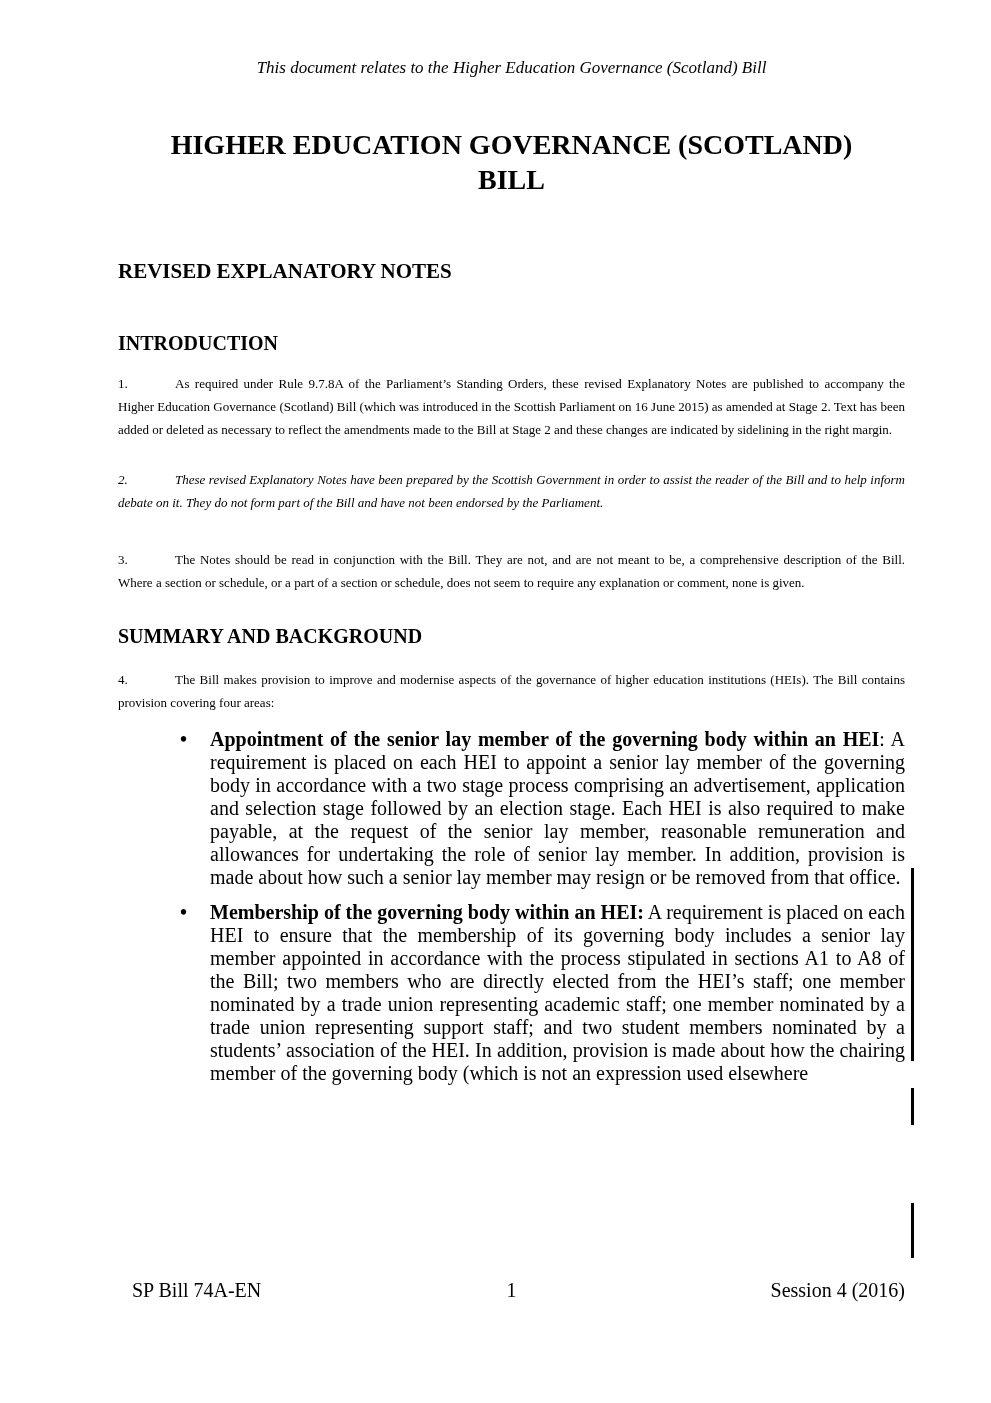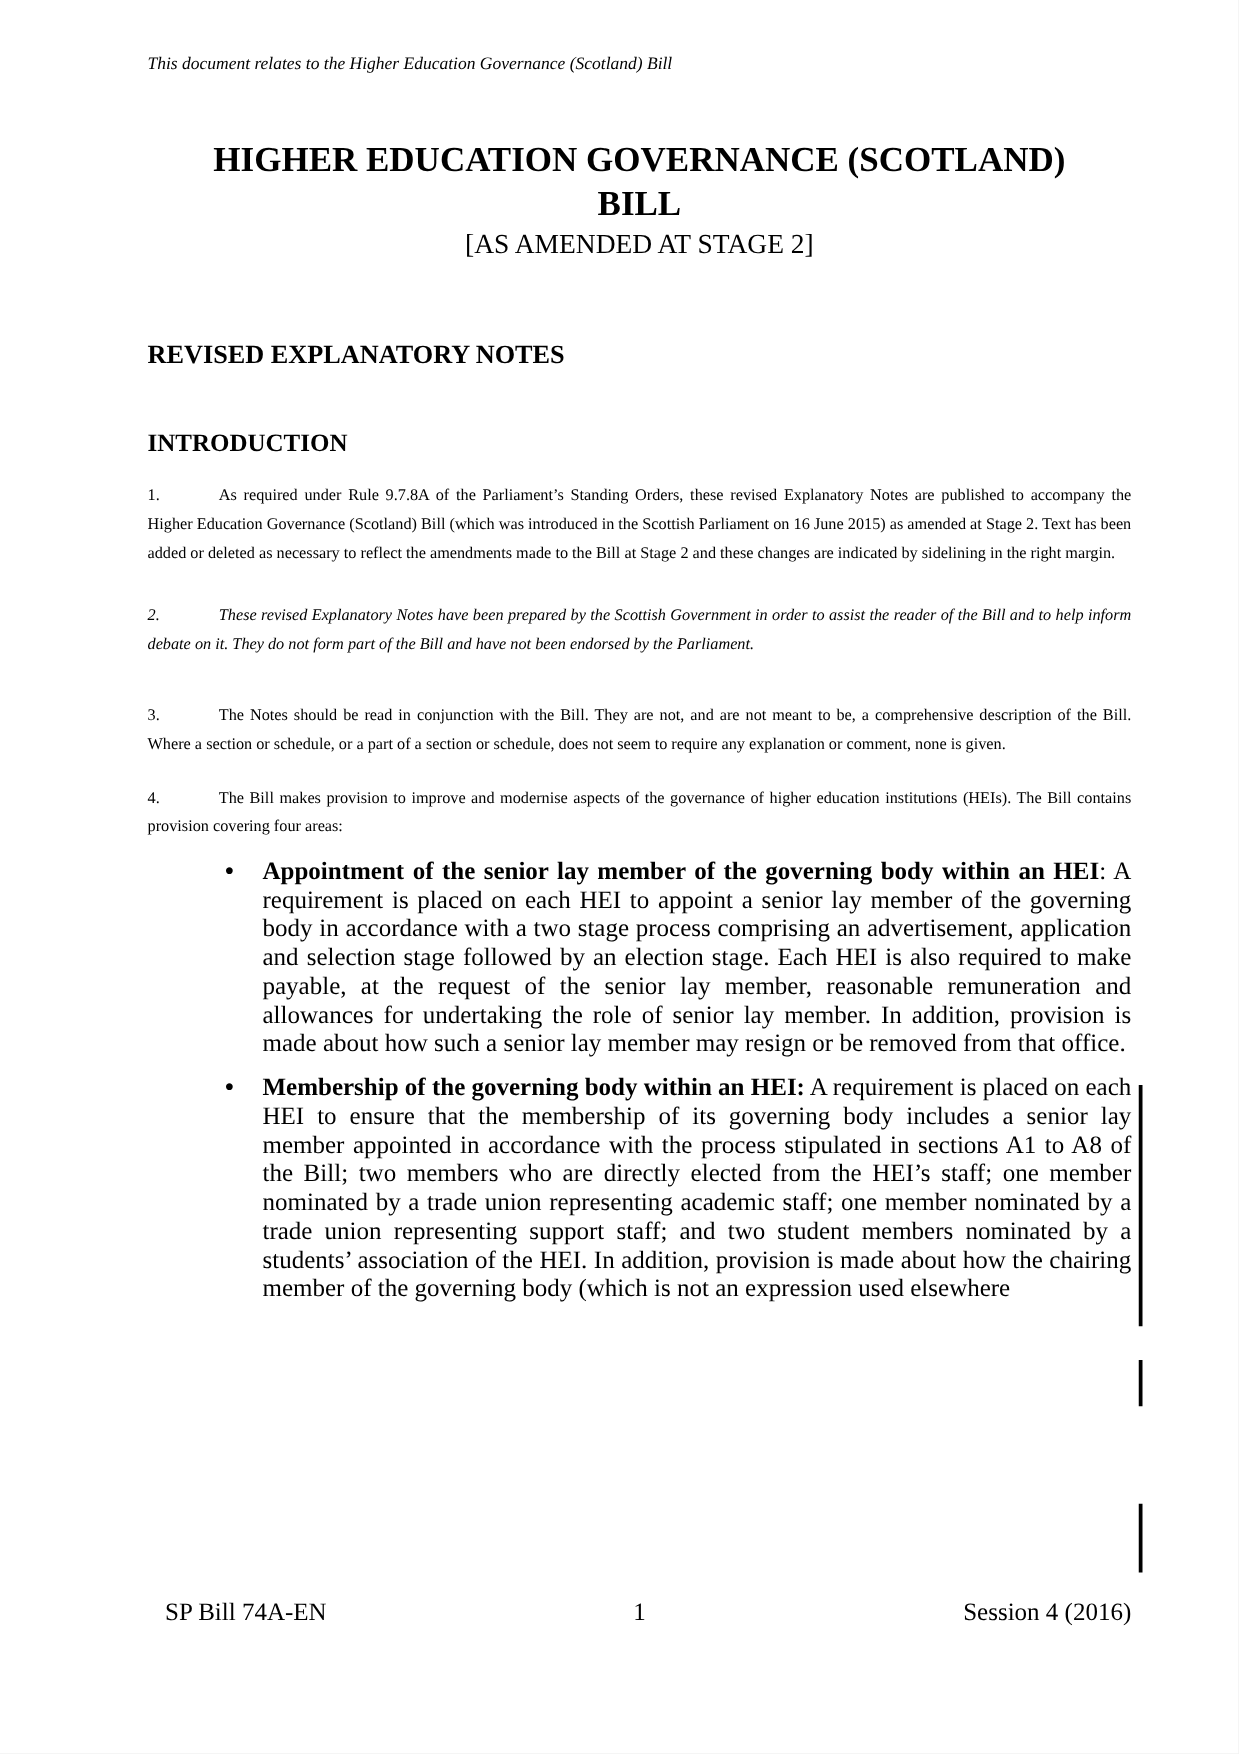--- a/index.html
+++ b/index.html
@@ -13,23 +13,24 @@
     font-family: "Liberation Serif", "DejaVu Serif", serif;
     overflow: hidden;
   }
   .content {
     position: absolute;
     left: 118px;
     right: 86px;
     top: 0;
   }
   .header-note {
-    margin-top: 40px;
+    margin-top: 56px;
+    text-align: center;
     font-style: italic;
-    font-size: 14px;
+    font-size: 17px;
     line-height: 23px;
   }
   .bill-title {
     margin-top: 48px;
     text-align: center;
     font-weight: bold;
     font-size: 28px;
     line-height: 35px;
   }
   .bill-subtitle {
@@ -107,38 +108,38 @@
 
     <div class="header-note">
       <div>This document relates to the Higher Education Governance (Scotland) Bill</div>
     </div>
 
     <div class="bill-title">
       <div>HIGHER EDUCATION GOVERNANCE (SCOTLAND)</div>
       <div>BILL</div>
     </div>
 
-    <div class="bill-subtitle">[AS AMENDED AT STAGE 2]</div>
 
     <div class="doc-heading">REVISED EXPLANATORY NOTES</div>
 
     <div class="section-heading intro-heading">INTRODUCTION</div>
 
     <div class="para para-1">
       <span class="pnum">1.</span><span>As required under Rule 9.7.8A of the Parliament’s Standing Orders, these revised Explanatory Notes are published to accompany the Higher Education Governance (Scotland) Bill (which was introduced in the Scottish Parliament on 16 June 2015) as amended at Stage 2. Text has been added or deleted as necessary to reflect the amendments made to the Bill at Stage 2 and these changes are indicated by sidelining in the right margin.</span>
     </div>
 
     <div class="para para-2">
       <span class="pnum">2.</span><span>These revised Explanatory Notes have been prepared by the Scottish Government in order to assist the reader of the Bill and to help inform debate on it. They do not form part of the Bill and have not been endorsed by the Parliament.</span>
     </div>
 
     <div class="para para-3">
       <span class="pnum">3.</span><span>The Notes should be read in conjunction with the Bill. They are not, and are not meant to be, a comprehensive description of the Bill. Where a section or schedule, or a part of a section or schedule, does not seem to require any explanation or comment, none is given.</span>
     </div>
 
+    <div class="section-heading summary-heading">SUMMARY AND BACKGROUND</div>
 
     <div class="para para-4">
       <span class="pnum">4.</span><span>The Bill makes provision to improve and modernise aspects of the governance of higher education institutions (HEIs). The Bill contains provision covering four areas:</span>
     </div>
 
     <div class="bullet-item bullet-1">
       <span class="bullet-glyph">•</span><span class="bold-run">Appointment of the senior lay member of the governing body within an HEI</span><span>: A requirement is placed on each HEI to appoint a senior lay member of the governing body in accordance with a two stage process comprising an advertisement, application and selection stage followed by an election stage.  Each HEI is also required to make payable, at the request of the senior lay member, reasonable remuneration and allowances for undertaking the role of senior lay member.  In addition, provision is made about how such a senior lay member may resign or be removed from that office.</span>
     </div>
 
     <div class="bullet-item bullet-2">

